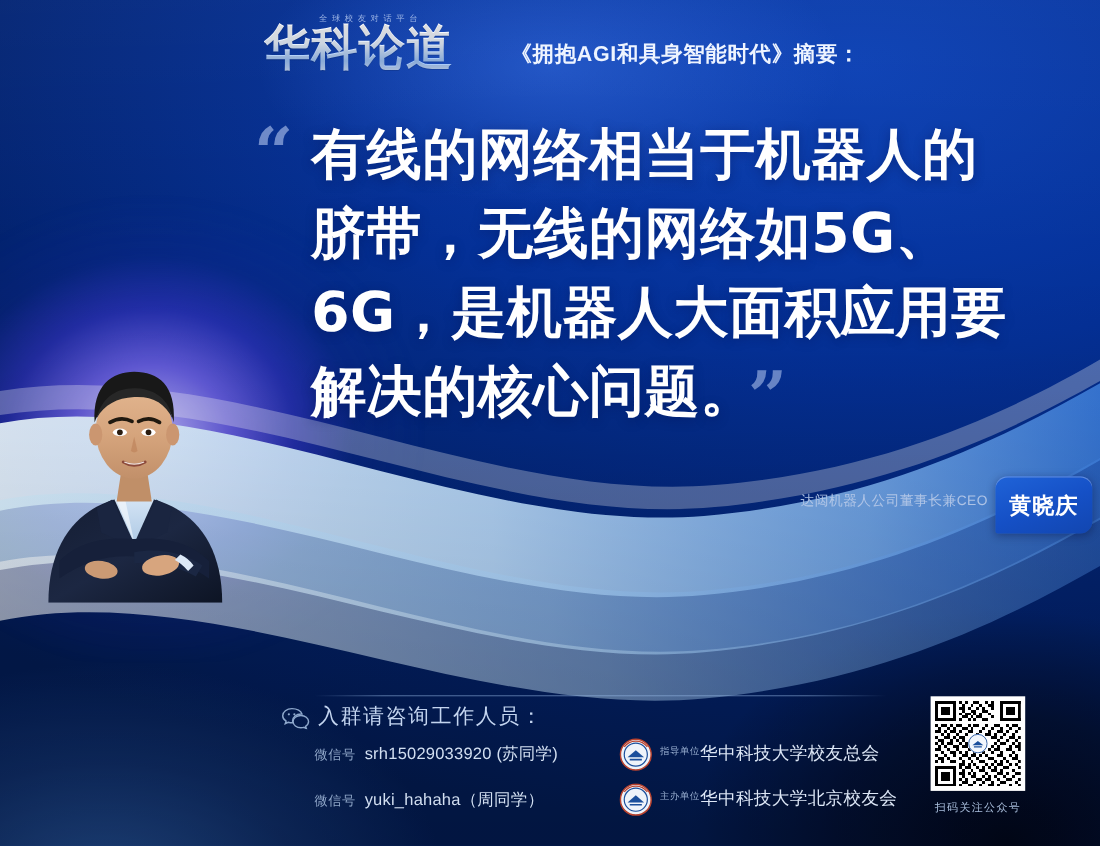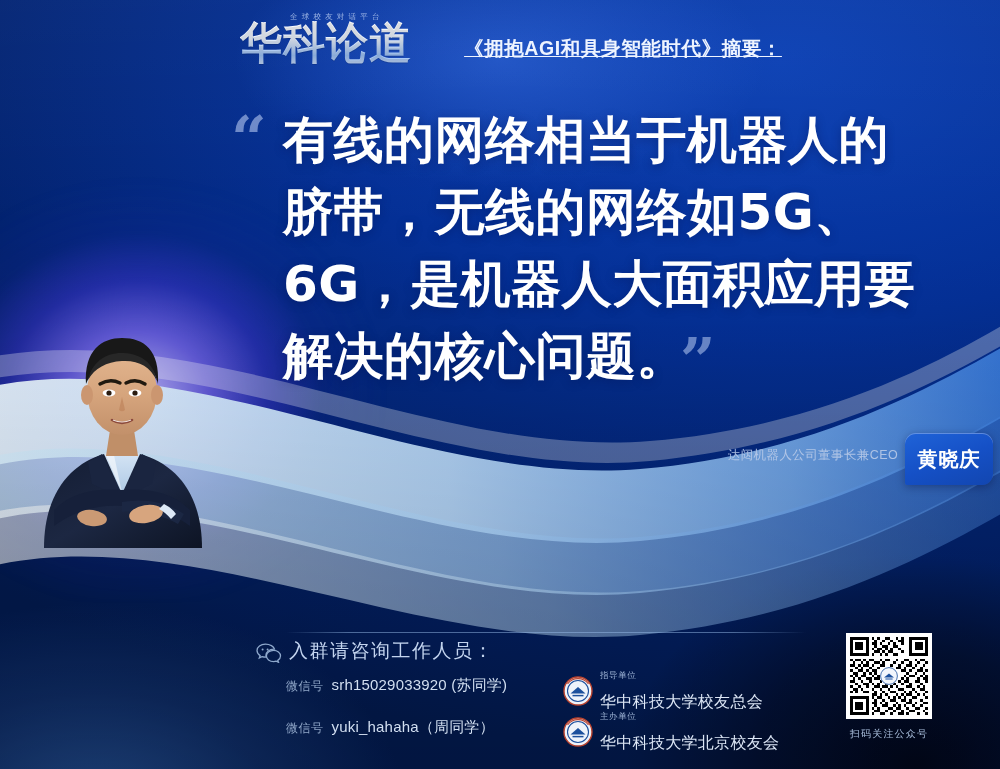--- a/index.html
+++ b/index.html
@@ -39,21 +39,21 @@
   .logo-block { position:relative; width:200px; height:60px; flex:0 0 auto; }
   .logo-tag { position:absolute; top:-2px; left:50px; font-size:7.5px;
               letter-spacing:4.2px; color:#b9cdf2; opacity:.82; white-space:nowrap; }
   .logo-main { position:absolute; top:8px; left:0; font-size:42px; line-height:1;
     font-weight:bold; letter-spacing:1px; white-space:nowrap;
     background:linear-gradient(180deg,#ffffff 0%, #eaf3ff 42%, #9dc2f5 78%, #c9dcfa 100%);
     -webkit-background-clip:text; background-clip:text; color:transparent;
     text-shadow:0 1px 0 rgba(0,0,0,.12); font-family:"DejaVu Sans",sans-serif;
     transform:scaleY(1.06); }
   .header-title { margin-left:24px; font-size:19.5px; color:#eef4ff; font-weight:bold;
-    letter-spacing:.6px; white-space:nowrap; align-self:center; margin-top:8px;text-decoration:underline; }
+    letter-spacing:.6px; white-space:nowrap; align-self:center; margin-top:8px; }
 
   
   .quote-open { position:absolute; left:231px; top:108px; font-size:62px; line-height:1;
     font-weight:bold; color:rgba(176,196,238,.62); font-family:"DejaVu Serif",serif; }
   .quote { position:absolute; left:283px; top:104px; width:680px; }
   .qline { font-size:50px; line-height:72px; font-weight:bold; color:#ffffff;
     letter-spacing:.5px; white-space:nowrap; font-family:"DejaVu Sans",sans-serif;
     text-shadow:0 2px 10px rgba(0,20,80,.42); }
   .quote-close { position:absolute; left:680px; top:330px; font-size:62px; line-height:1;
     font-weight:bold; color:rgba(176,196,238,.58); font-family:"DejaVu Serif",serif; }
@@ -82,21 +82,21 @@
   .wx-row { position:absolute; display:flex; align-items:baseline; gap:8px; }
   .wx-row.r1 { left:286px; top:676px; }
   .wx-row.r2 { left:286px; top:718px; }
   .wx-label { font-size:12px; color:#90a7c8; letter-spacing:.5px; }
   .wx-val { font-size:15px; color:#d2dff1; letter-spacing:.2px; }
 
   .org { position:absolute; display:flex; align-items:center; gap:7px; }
   .org.o1 { left:563px; top:671px; }
   .org.o2 { left:563px; top:712px; }
   .org-seal { width:30px; height:30px; flex:0 0 auto; }
-  .org-txt { display:flex; flex-direction:column; line-height:1.05;gap:12px; }
+  .org-txt { display:flex; flex-direction:row; line-height:1.05; }
   .org-kind { font-size:8.5px; color:#9db3d4; letter-spacing:.6px; margin-bottom:2px; }
   .org-name { font-size:16px; color:#dde7f6; letter-spacing:.3px; white-space:nowrap; }
 
   .qr-wrap { position:absolute; left:836px; top:633px; width:106px; }
   .qr { width:86px; height:86px; background:#fff; padding:4px; margin:0 auto;
         position:relative; }
   .qr svg { display:block; }
   .qr-logo { position:absolute; left:50%; top:50%; width:18px; height:18px;
     transform:translate(-50%,-50%); background:#fff; border-radius:50%;
     display:flex; align-items:center; justify-content:center; }

